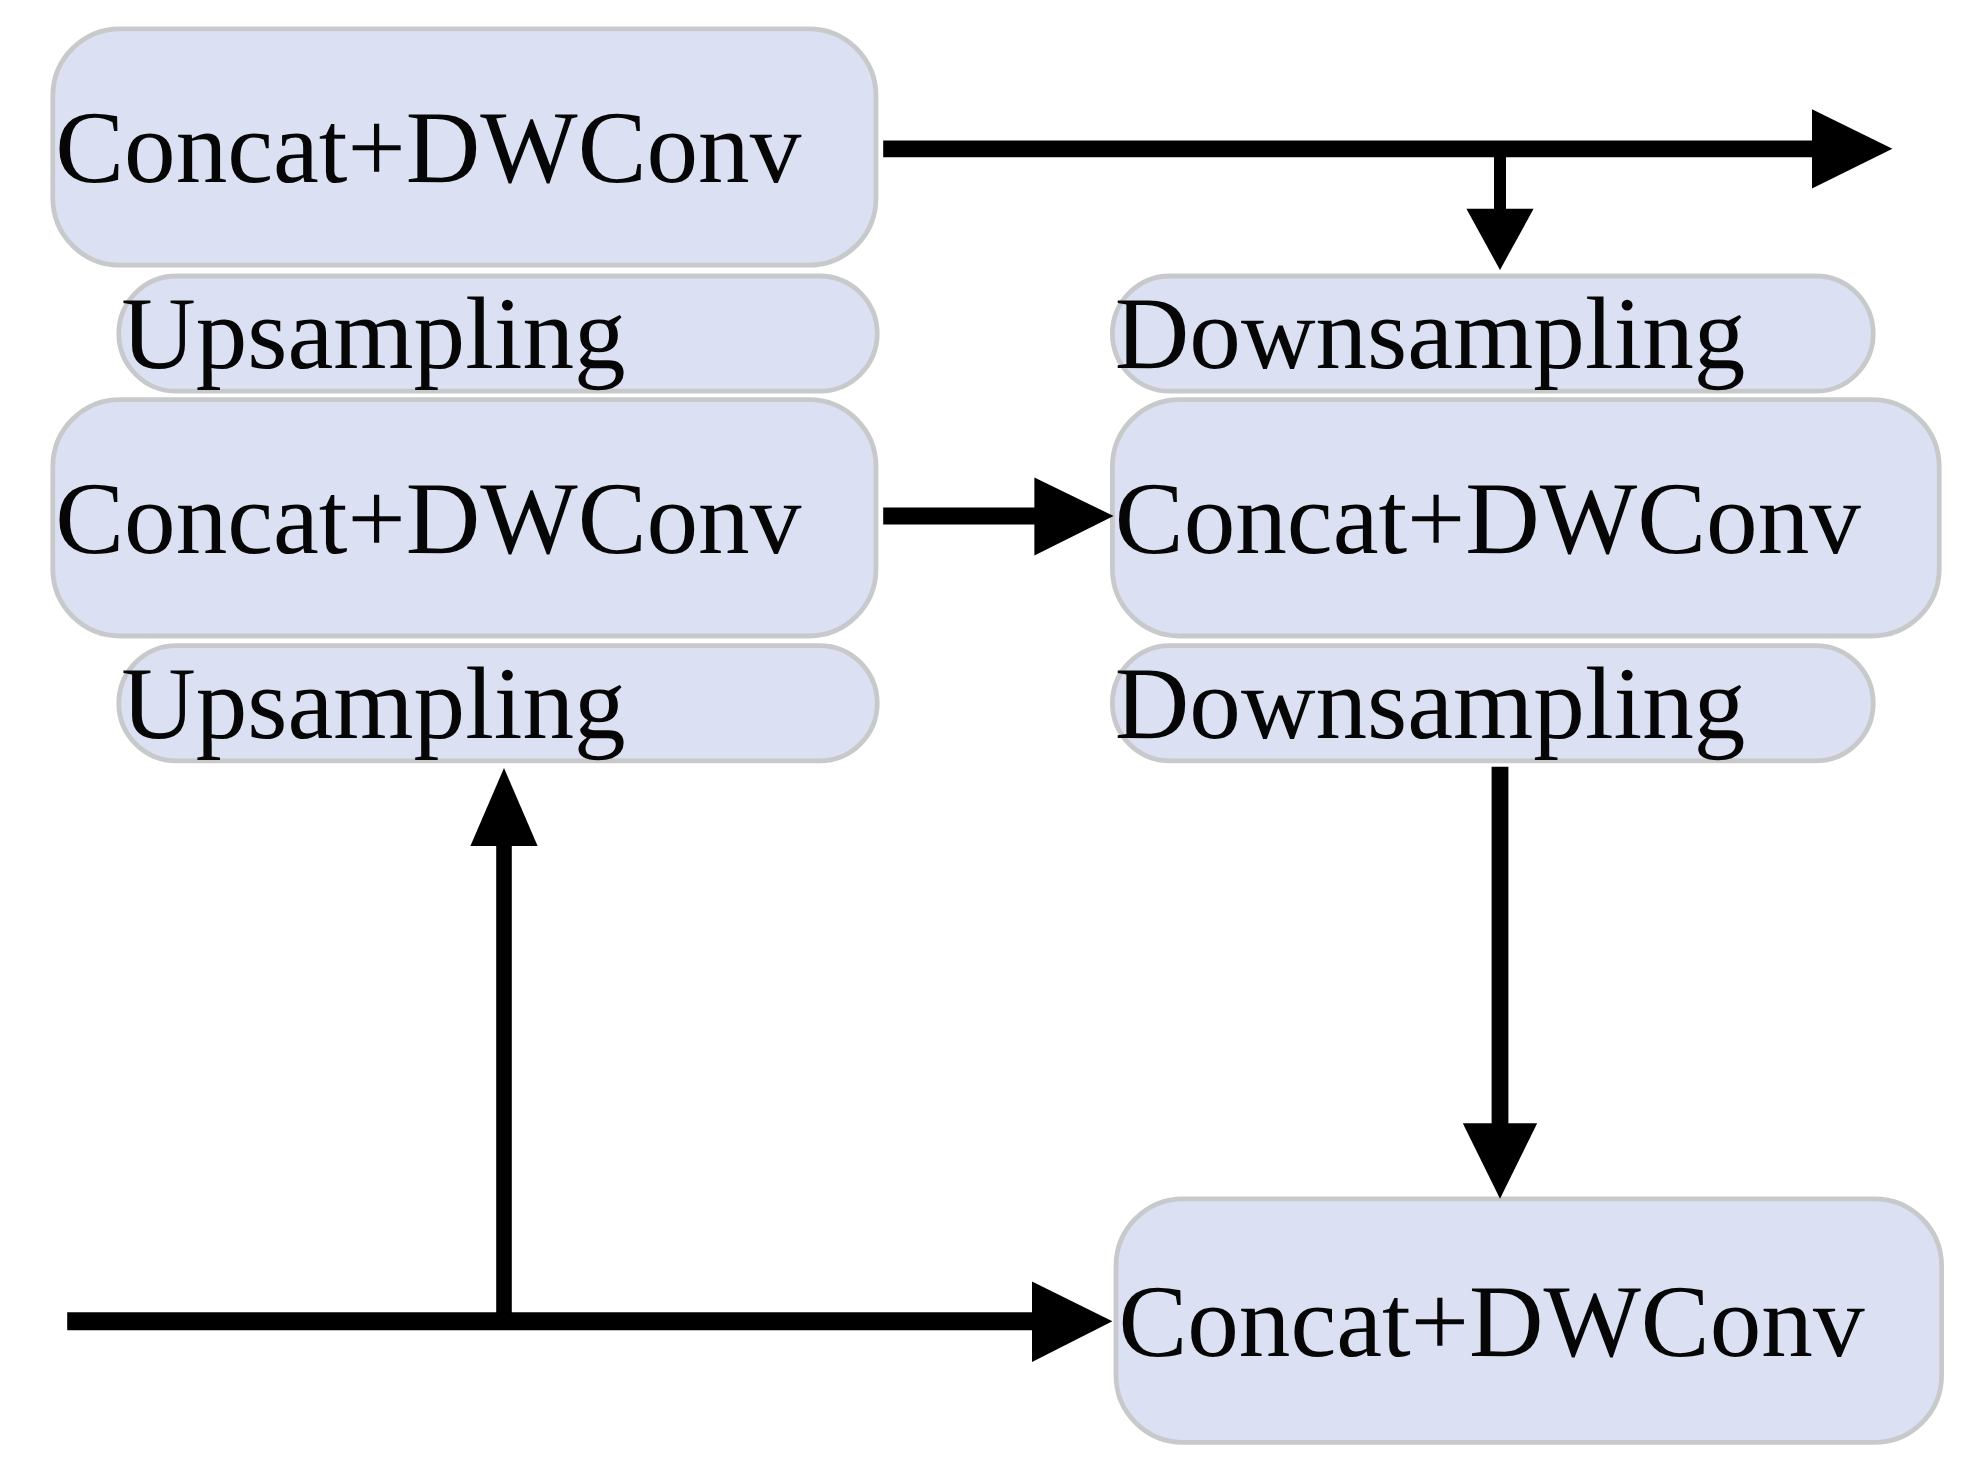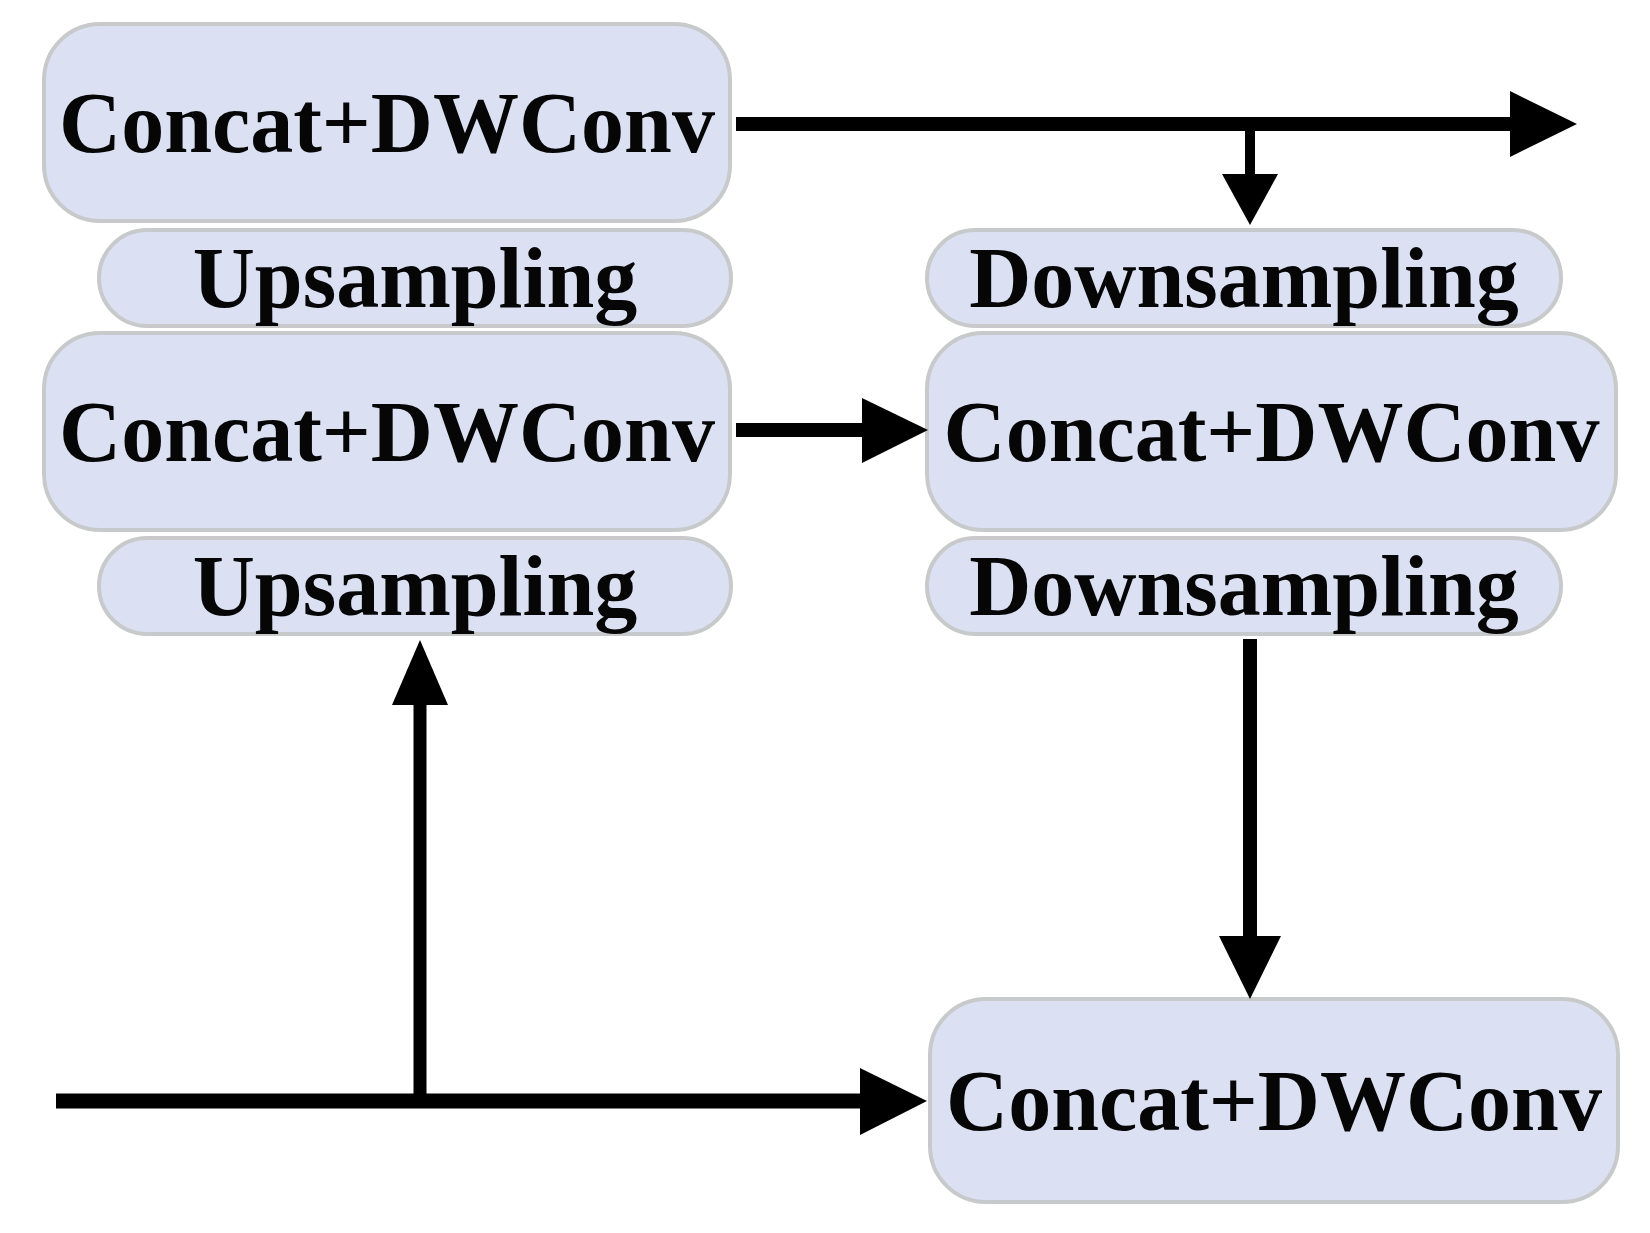--- a/index.html
+++ b/index.html
@@ -3,22 +3,22 @@
 <meta charset="utf-8">
 <style>
   html,body{margin:0;padding:0;background:#ffffff;}
   #canvas{
     position:relative;width:1650px;height:1233px;background:#ffffff;overflow:hidden;
     font-family:"Liberation Serif","DejaVu Serif",serif;
   }
   .node{
     position:absolute;box-sizing:border-box;
     background:#dbe1f3;border:4px solid #c8c9ca;
-    display:flex;align-items:center;justify-content:center;
-    color:#060606;font-size:86px;line-height:1;white-space:nowrap;font-weight:bold;
+    display:flex;align-items:center;
+    color:#060606;font-size:86px;line-height:1;white-space:nowrap;
   }
   .concat{border-radius:58px;}
   .pill{border-radius:52px;}
   #b1{left:42px;top:22px;width:690px;height:201px;}
   #b2{left:97px;top:228px;width:636px;height:100px;}
   #b3{left:42px;top:331px;width:690px;height:201px;}
   #b4{left:97px;top:536px;width:636px;height:100px;}
   #b5{left:925px;top:228px;width:638px;height:100px;}
   #b6{left:925px;top:331px;width:693px;height:201px;}
   #b7{left:925px;top:536px;width:638px;height:100px;}

